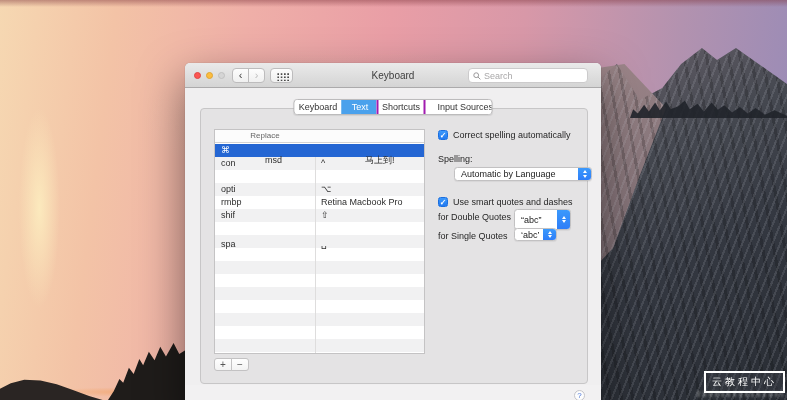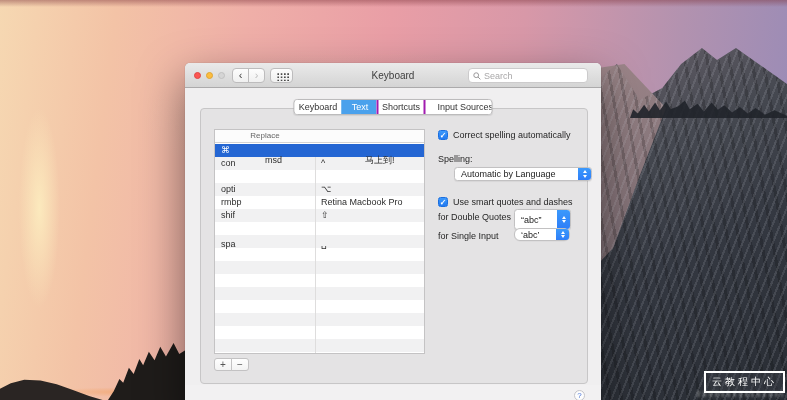--- a/index.html
+++ b/index.html
@@ -249,22 +249,22 @@
 
       <div class="rlabel" style="left:237px; top:103px;">for Double Quotes</div>
       <div class="popup" style="left:313px; top:100px; width:57px; height:21px;">
         <div class="val">“abc”</div>
         <div class="stepper">
           <div class="arrow-up"></div>
             <div class="arrow-down"></div>
         </div>
       </div>
 
-      <div class="rlabel" style="left:237px; top:122px;">for Single Input</div>
-      <div class="popup" style="left:313px; top:119px; width:56px; height:13px;border-radius:6px;">
+      <div class="rlabel" style="left:237px; top:122px;">for Single Quotes</div>
+      <div class="popup" style="left:313px; top:119px; width:43px; height:13px;">
         <div class="val">‘abc’</div>
         <div class="stepper">
           <div class="arrow-up"></div>
             <div class="arrow-down"></div>
         </div>
       </div>
     </div>
 
     <div class="footer"></div>
     <div class="helpbtn">?</div>

